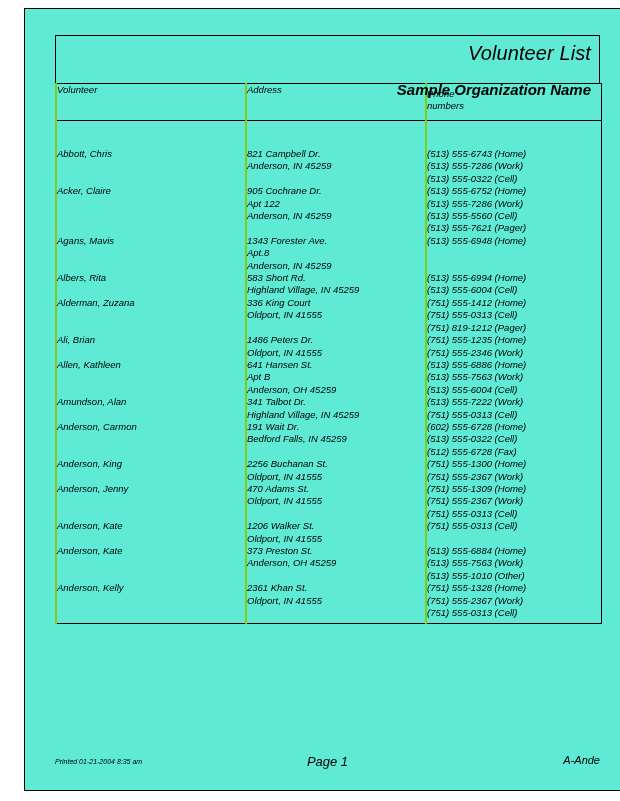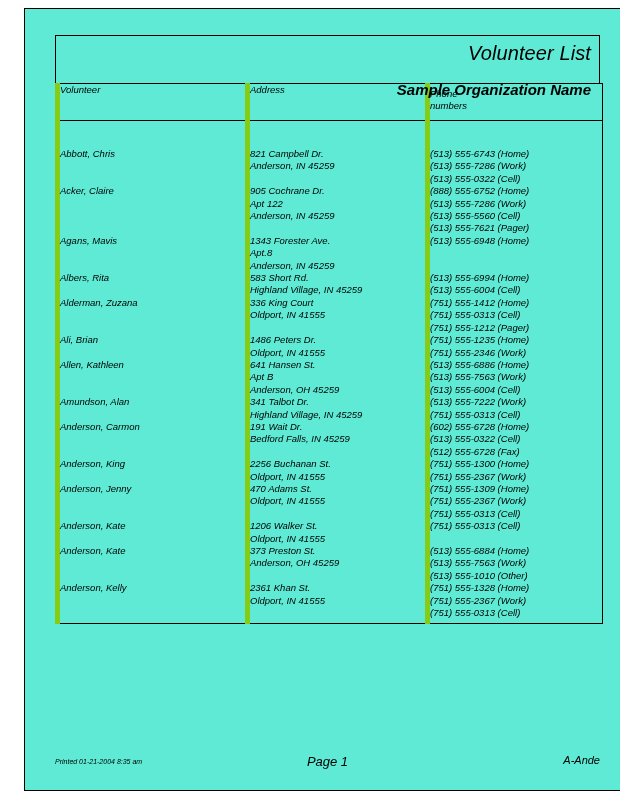--- a/index.html
+++ b/index.html
@@ -59,21 +59,21 @@
   }
 
   
   table.volunteer-table {
     border-collapse: collapse;
     width: 545px;
     table-layout: fixed;
   }
   table.volunteer-table th,
   table.volunteer-table td {
-    border-left: 5px solid #84cc16;
+    border-left: 2px solid #84cc16;
     border-right: 1px solid #000;
     vertical-align: top;
     text-align: left;
     font-weight: normal;
     font-size: 9.5px;
     line-height: 12.4px;
     padding: 0;
   }
 
   
@@ -185,21 +185,21 @@
             </td>
           </tr>
           <tr>
             <td class="name-cell">Acker, Claire</td>
             <td>
               <span class="cell-line">905 Cochrane Dr.</span>
               <span class="cell-line">Apt 122</span>
               <span class="cell-line">Anderson, IN 45259</span>
             </td>
             <td>
-              <span class="cell-line">(888) 555-6752 (Home)</span>
+              <span class="cell-line">(513) 555-6752 (Home)</span>
               <span class="cell-line">(513) 555-7286 (Work)</span>
               <span class="cell-line">(513) 555-5560 (Cell)</span>
               <span class="cell-line">(513) 555-7621 (Pager)</span>
             </td>
           </tr>
           <tr>
             <td class="name-cell">Agans, Mavis</td>
             <td>
               <span class="cell-line">1343 Forester Ave.</span>
               <span class="cell-line">Apt.8</span>
@@ -222,21 +222,21 @@
           </tr>
           <tr>
             <td class="name-cell">Alderman, Zuzana</td>
             <td>
               <span class="cell-line">336 King Court</span>
               <span class="cell-line">Oldport, IN 41555</span>
             </td>
             <td>
               <span class="cell-line">(751) 555-1412 (Home)</span>
               <span class="cell-line">(751) 555-0313 (Cell)</span>
-              <span class="cell-line">(751) 555-1212 (Pager)</span>
+              <span class="cell-line">(751) 819-1212 (Pager)</span>
             </td>
           </tr>
           <tr>
             <td class="name-cell">Ali, Brian</td>
             <td>
               <span class="cell-line">1486 Peters Dr.</span>
               <span class="cell-line">Oldport, IN 41555</span>
             </td>
             <td>
               <span class="cell-line">(751) 555-1235 (Home)</span>

